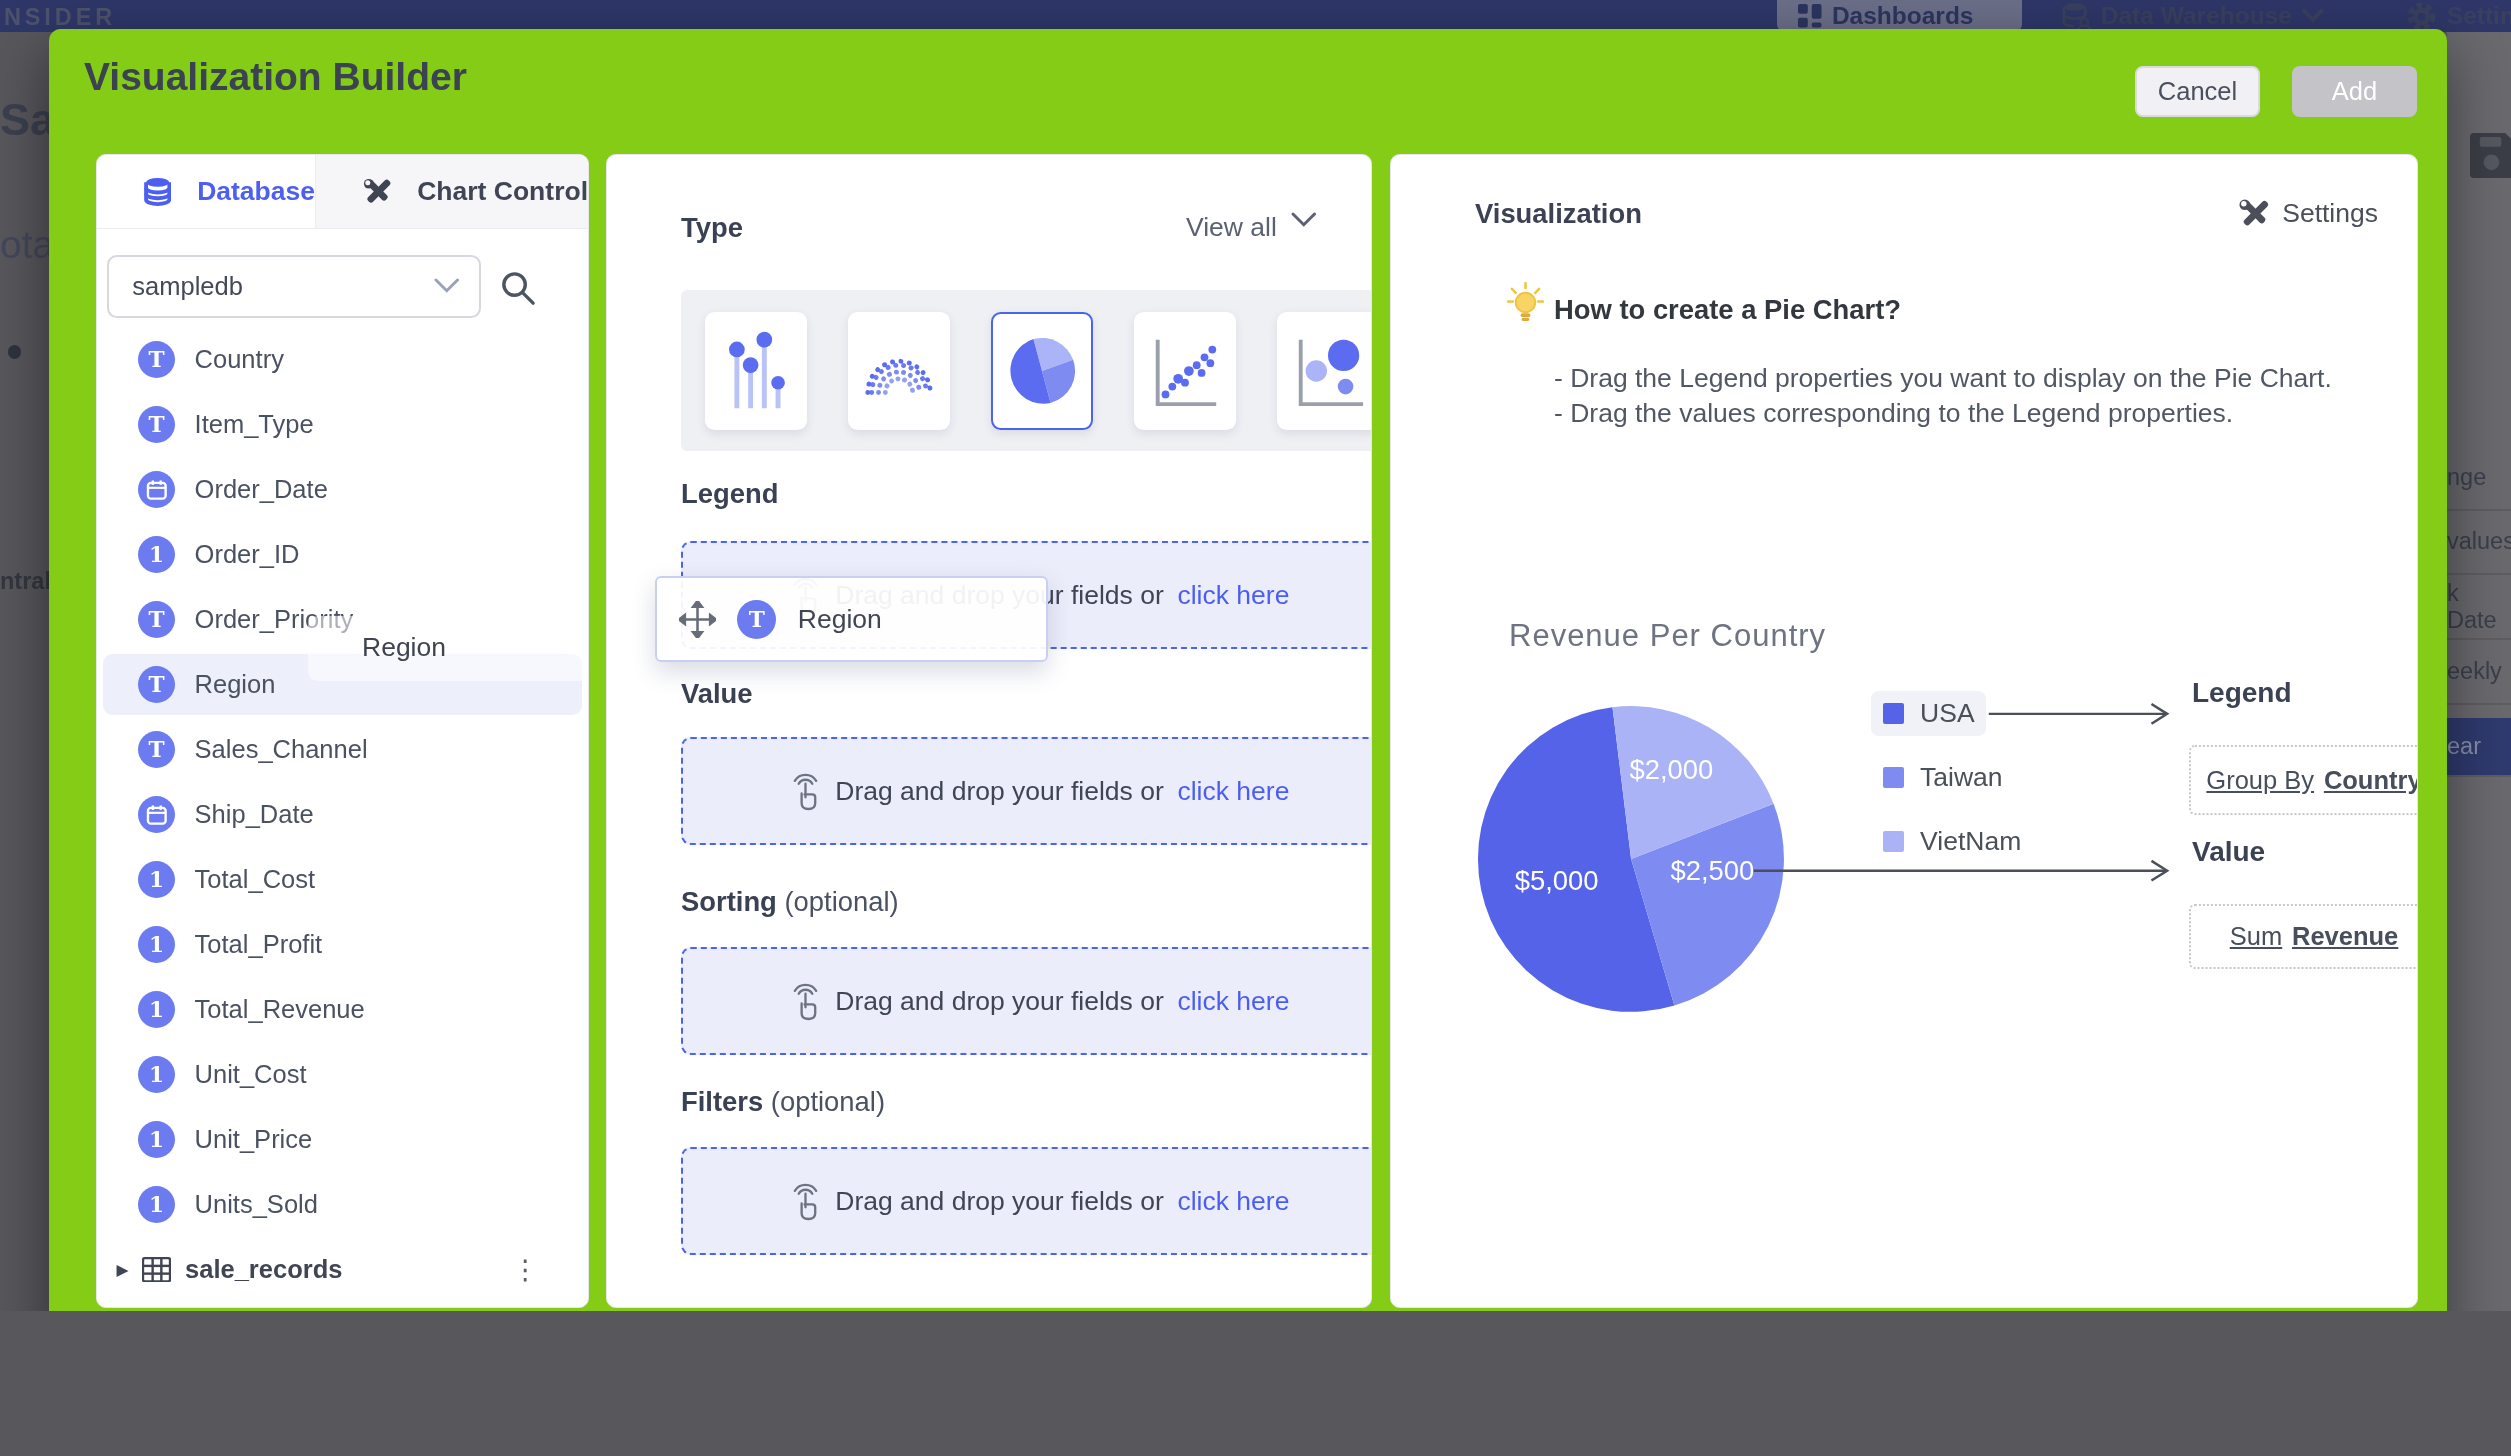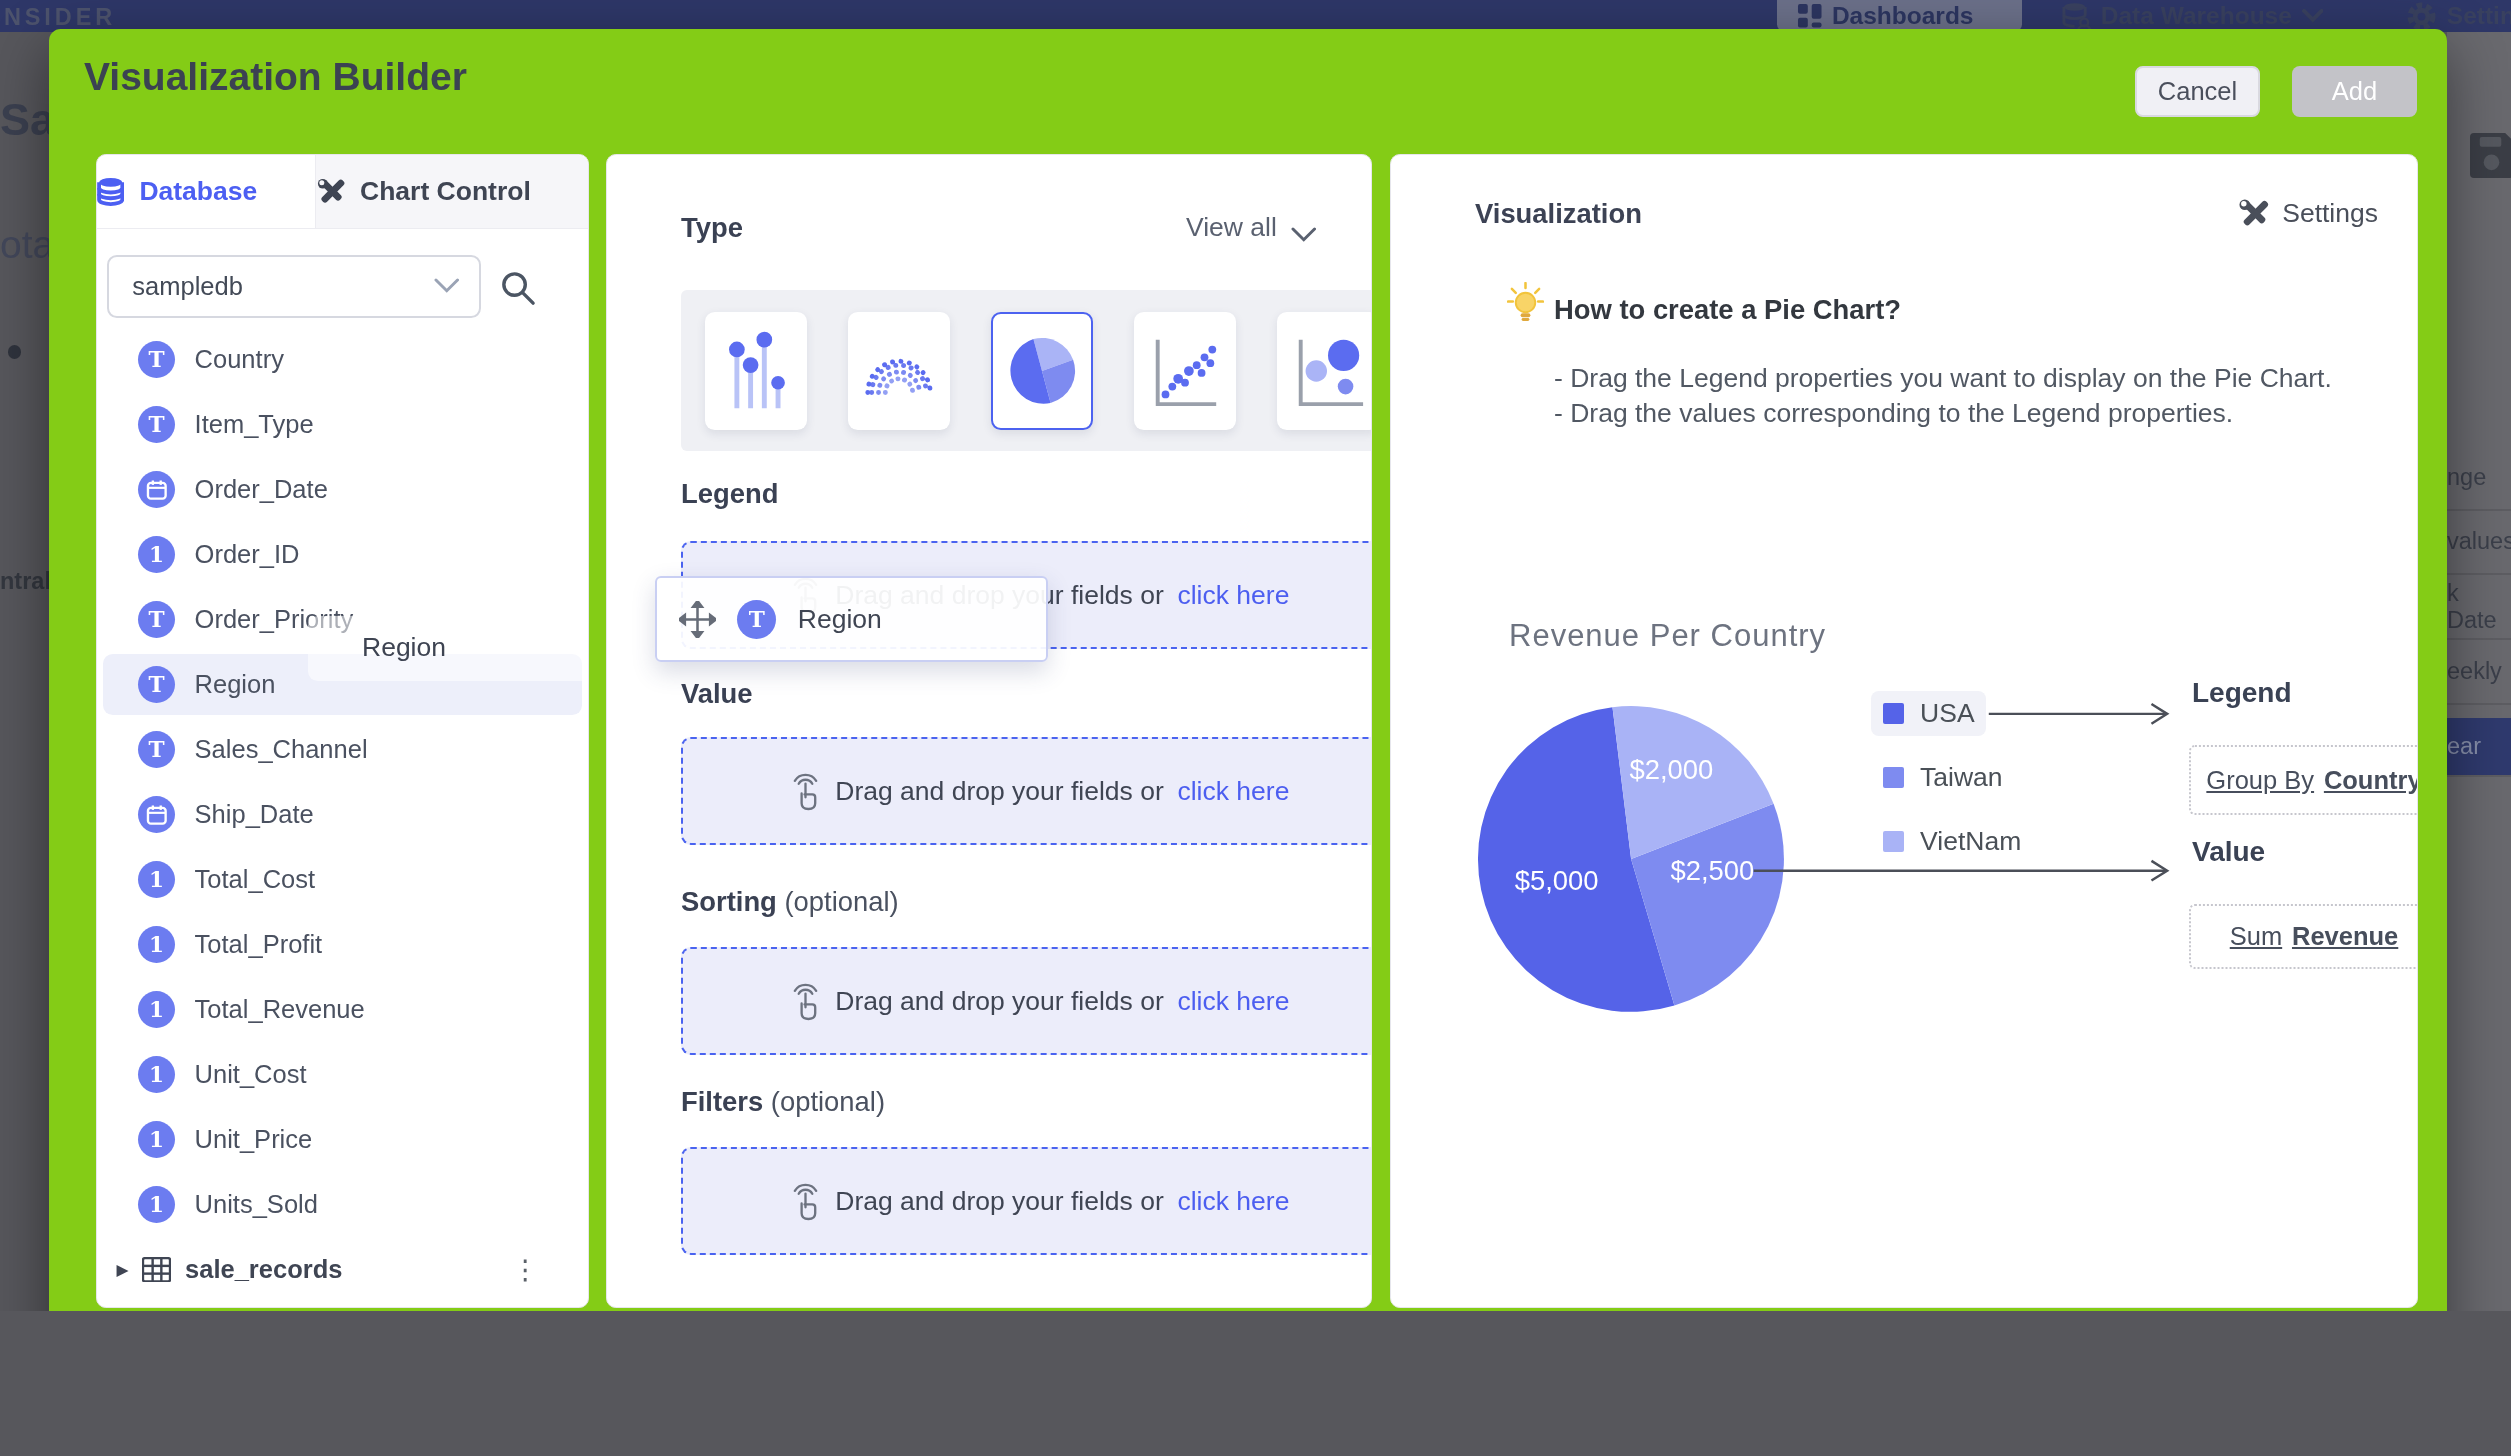--- a/index.html
+++ b/index.html
@@ -33,21 +33,21 @@
   .btn.cancel{left:2086px;width:125px;background:#f0f0f5;border:2px solid #d9d9e0;color:#4a4f5c;}
   .btn.add{left:2243px;width:125px;background:#c3c3c8;border:none;color:#ffffff;}
 
   .card{position:absolute;background:#fff;border:1px solid #e6e6ec;border-radius:9.8px;box-sizing:border-box;}
   .card.left{left:47px;top:125px;width:493px;height:1154px;overflow:hidden;}
   .card.mid{left:557px;top:125px;width:766px;height:1154px;overflow:hidden;}
   .card.right{left:1341px;top:125px;width:1028px;height:1154px;overflow:hidden;}
 
   
   .tabs{position:relative;height:73px;display:flex;border-bottom:1px solid #ececf1;}
-  .tab{display:flex;align-items:center;justify-content:flex-start;gap:15px;font-size:26.5px;font-weight:700;}
+  .tab{display:flex;align-items:center;justify-content:flex-end;gap:26px;font-size:26.5px;font-weight:700;}
   .tab.db{width:218px;color:#4c5ff2;background:#fff;border-radius:9.8px 0 0 0;}
   .tab.cc{flex:1;color:#3f4553;background:#f6f6f9;border-left:1px solid #ececf1;border-radius:0 9.8px 0 0;}
   .search-row{position:relative;height:98px;}
   .src-select{position:absolute;left:9.8px;top:25.5px;width:374px;height:63px;border:2px solid #d6d8e0;
     border-radius:9.8px;display:flex;align-items:center;box-sizing:border-box;background:#fff;}
   .src-select .val{margin-left:23.5px;font-size:25.5px;color:#434a57;flex:1;}
   .mag{position:absolute;right:51px;top:39px;}
   .fields{position:relative;}
   .frow{position:relative;height:65px;display:flex;align-items:center;}
   .frow .hl-bg{position:absolute;left:5.9px;right:5.9px;top:2px;bottom:2px;border-radius:9.8px;background:#edeffa;}
@@ -58,21 +58,21 @@
   .ghost-pill{left:211px;top:461px;width:333px;height:65px;background:rgba(255,255,255,.55);border-radius:9.8px;}
   .ghost-lbl{left:265px;top:477px;font-size:26.5px;color:#3e4452;}
   .trow{position:relative;height:65px;display:flex;align-items:center;gap:13.7px;padding-left:19.6px;}
   .trow .exp{font-family:"DejaVu Sans",sans-serif;font-size:15.7px;color:#3f4553;}
   .trow .tname{font-size:25.5px;font-weight:700;color:#3f4553;}
   .trow .kebab{position:absolute;right:49px;font-family:"DejaVu Sans",sans-serif;font-size:27.4px;color:#5a6068;}
 
   
   .sec-h{position:absolute;left:74px;font-size:27.4px;font-weight:700;color:#3a4153;}
   .sec-h .opt{font-weight:400;color:#4a5160;}
-  .viewall{position:absolute;right:55px;top:57px;display:flex;align-items:flex-end;gap:13.7px;
+  .viewall{position:absolute;right:55px;top:57px;display:flex;align-items:flex-start;gap:13.7px;
     font-size:26.5px;color:#5a6170;cursor:pointer;}
   .type-strip{position:absolute;left:74px;top:135px;width:716px;height:161px;background:#eff0f4;
     border-radius:5.9px;overflow:hidden;}
   .tcard{position:absolute;top:21.6px;width:102px;height:118px;background:#fff;border-radius:9.8px;
     box-shadow:0 3.9px 9.8px rgba(40,50,90,.10);display:flex;align-items:center;justify-content:center;box-sizing:border-box;}
   .tcard.sel{border:2.9px solid #4c62f0;}
   .dz{position:absolute;left:74px;width:716px;height:108px;border:2.9px dashed #4a63f0;border-radius:9.8px;
     background:#ecedfa;box-sizing:border-box;display:flex;align-items:center;justify-content:center;gap:13.7px;}
   .dz .txt{font-size:26.5px;color:#3f4553;}
   .dz .link{font-size:26.5px;color:#4c5ef0;cursor:pointer;}

